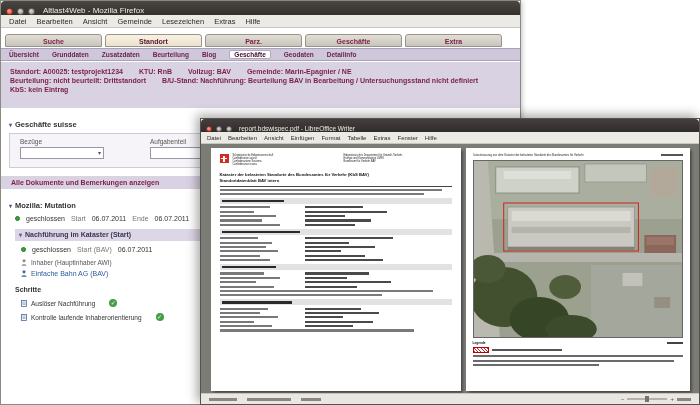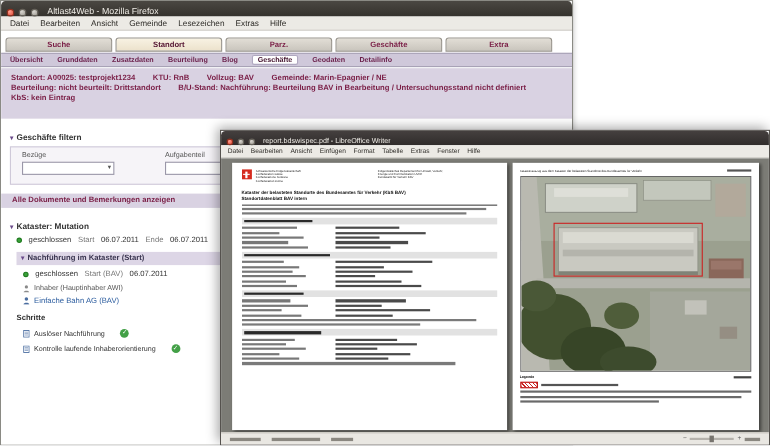--- a/index.html
+++ b/index.html
@@ -168,37 +168,37 @@
 
       <div id="ff-info">
         <div class="info-line"><span class="seg">Standort: A00025: testprojekt1234</span><span class="seg">KTU: RnB</span><span class="seg">Vollzug: BAV</span><span class="seg">Gemeinde: Marin-Epagnier / NE</span></div>
         <div class="info-line"><span class="seg">Beurteilung: nicht beurteilt: Drittstandort</span><span class="seg">B/U-Stand: Nachführung: Beurteilung BAV in Bearbeitung / Untersuchungsstand nicht definiert</span></div>
         <div class="info-line"><span class="seg">KbS: kein Eintrag</span></div>
       </div>
 
       <div id="ff-body">
 
         <div class="section-head">
-          <span class="tri"></span><span>Geschäfte filtern</span>
+          <span class="tri"></span><span>Geschäfte suisse</span>
         </div>
         <div class="filter-box">
           <div class="filter-field">
             <div class="f-label">Bezüge</div>
             <div class="mini-select"></div>
           </div>
           <div class="filter-field">
             <div class="f-label">Aufgabenteil</div>
             <div class="mini-select"></div>
           </div>
         </div>
 
         <div class="docs-band">Alle Dokumente und Bemerkungen anzeigen</div>
 
         <div class="section-head">
-          <span class="tri"></span><span>Kataster: Mutation</span>
+          <span class="tri"></span><span>Mozilla: Mutation</span>
         </div>
 
         <div class="status-row">
           <span class="gdot"></span>
           <span>geschlossen</span>
           <span class="lbl">Start</span>
           <span>06.07.2011</span>
           <span class="lbl">Ende</span>
           <span>06.07.2011</span>
         </div>

